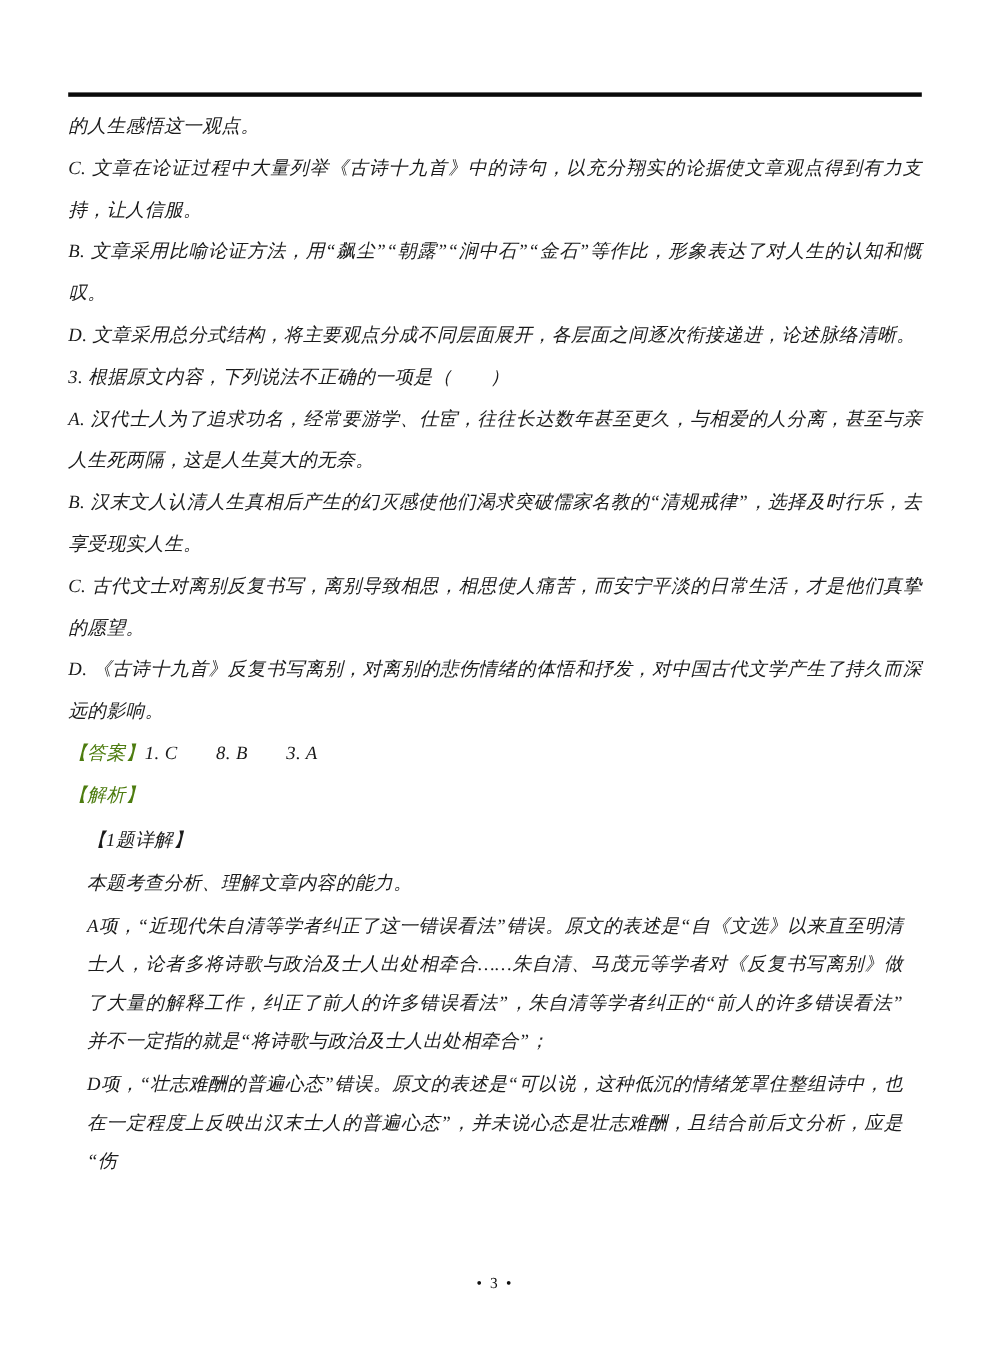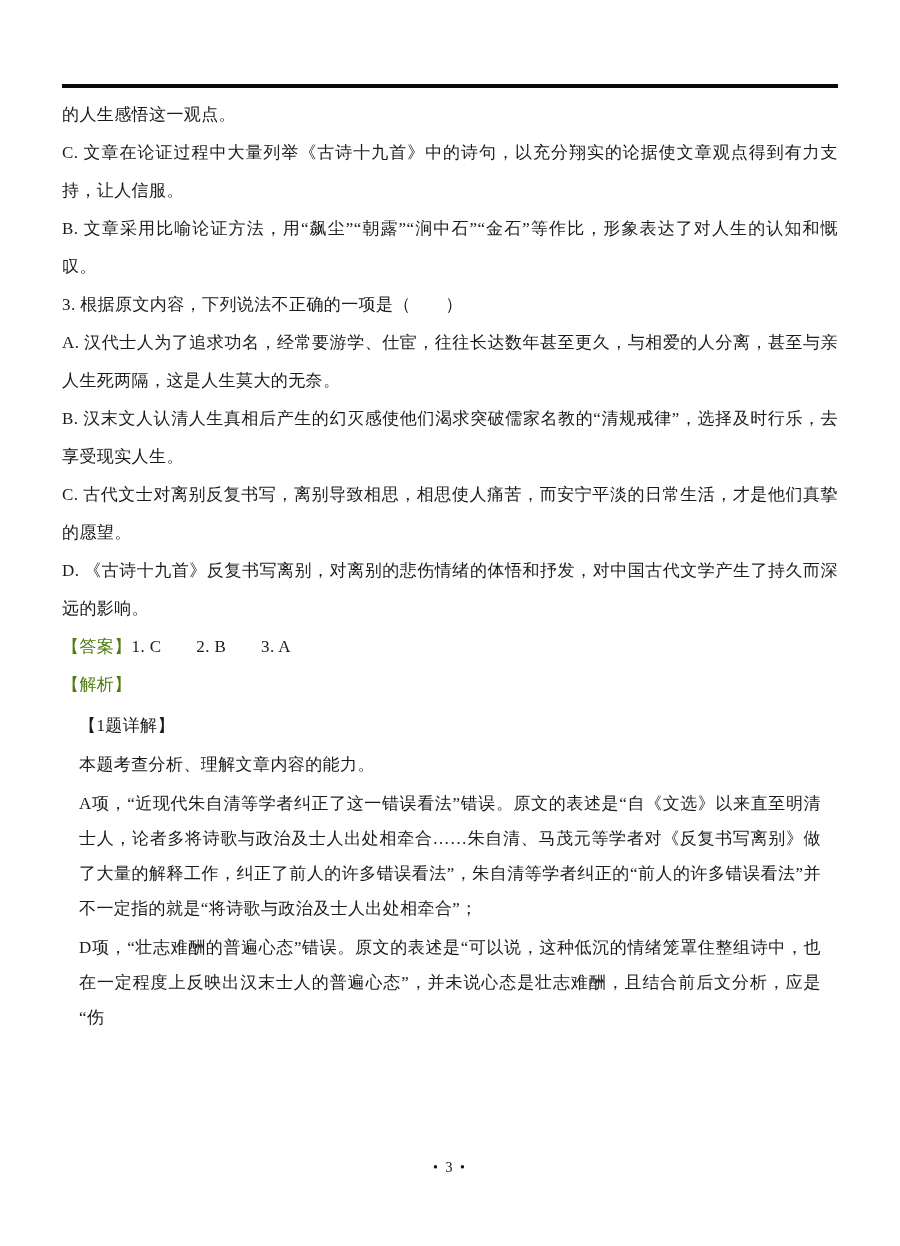--- a/index.html
+++ b/index.html
@@ -28,20 +28,21 @@
     margin-top: 8px;
   }
   .para {
     margin: 0;
     font-size: 17px;
     line-height: 38px;
     text-align: justify;
     text-justify: inter-ideograph;
     letter-spacing: 0.4px;
     word-break: break-all;
+    font-style: italic;
   }
   .exp .para {
     line-height: 35px;
     margin: 4px 17px;
   }
   .blue {
     color: #4d7c0f;
   }
   .footer {
     position: absolute;
@@ -59,27 +60,28 @@
 
 <div class="page">
 
   <div class="top-rule"></div>
 
   <div class="content">
 
     <p class="para">的人生感悟这一观点。</p>
     <p class="para">C. 文章在论证过程中大量列举《古诗十九首》中的诗句，以充分翔实的论据使文章观点得到有力支持，让人信服。</p>
     <p class="para">B. 文章采用比喻论证方法，用“飙尘”“朝露”“涧中石”“金石”等作比，形象表达了对人生的认知和慨叹。</p>
+    <p class="para">D. 文章采用总分式结构，将主要观点分成不同层面展开，各层面之间逐次衔接递进，论述脉络清晰。</p>
     <p class="para">3. 根据原文内容，下列说法不正确的一项是（　　）</p>
     <p class="para">A. 汉代士人为了追求功名，经常要游学、仕宦，往往长达数年甚至更久，与相爱的人分离，甚至与亲人生死两隔，这是人生莫大的无奈。</p>
     <p class="para">B. 汉末文人认清人生真相后产生的幻灭感使他们渴求突破儒家名教的“清规戒律”，选择及时行乐，去享受现实人生。</p>
     <p class="para">C. 古代文士对离别反复书写，离别导致相思，相思使人痛苦，而安宁平淡的日常生活，才是他们真挚的愿望。</p>
     <p class="para">D. 《古诗十九首》反复书写离别，对离别的悲伤情绪的体悟和抒发，对中国古代文学产生了持久而深远的影响。</p>
 
-    <p class="para"><span class="blue">【答案】</span><span>1. C　　2. B　　3. A</span></p>
+    <p class="para"><span class="blue">【答案】</span><span>1. C　　8. B　　3. A</span></p>
 
     <p class="para"><span class="blue">【解析】</span></p>
 
     <div class="exp">
       <p class="para">【1题详解】</p>
       <p class="para">本题考查分析、理解文章内容的能力。</p>
       <p class="para">A项，“近现代朱自清等学者纠正了这一错误看法”错误。原文的表述是“自《文选》以来直至明清士人，论者多将诗歌与政治及士人出处相牵合……朱自清、马茂元等学者对《反复书写离别》做了大量的解释工作，纠正了前人的许多错误看法”，朱自清等学者纠正的“前人的许多错误看法”并不一定指的就是“将诗歌与政治及士人出处相牵合”；</p>
       <p class="para">D项，“壮志难酬的普遍心态”错误。原文的表述是“可以说，这种低沉的情绪笼罩住整组诗中，也在一定程度上反映出汉末士人的普遍心态”，并未说心态是壮志难酬，且结合前后文分析，应是“伤</p>
     </div>
 

